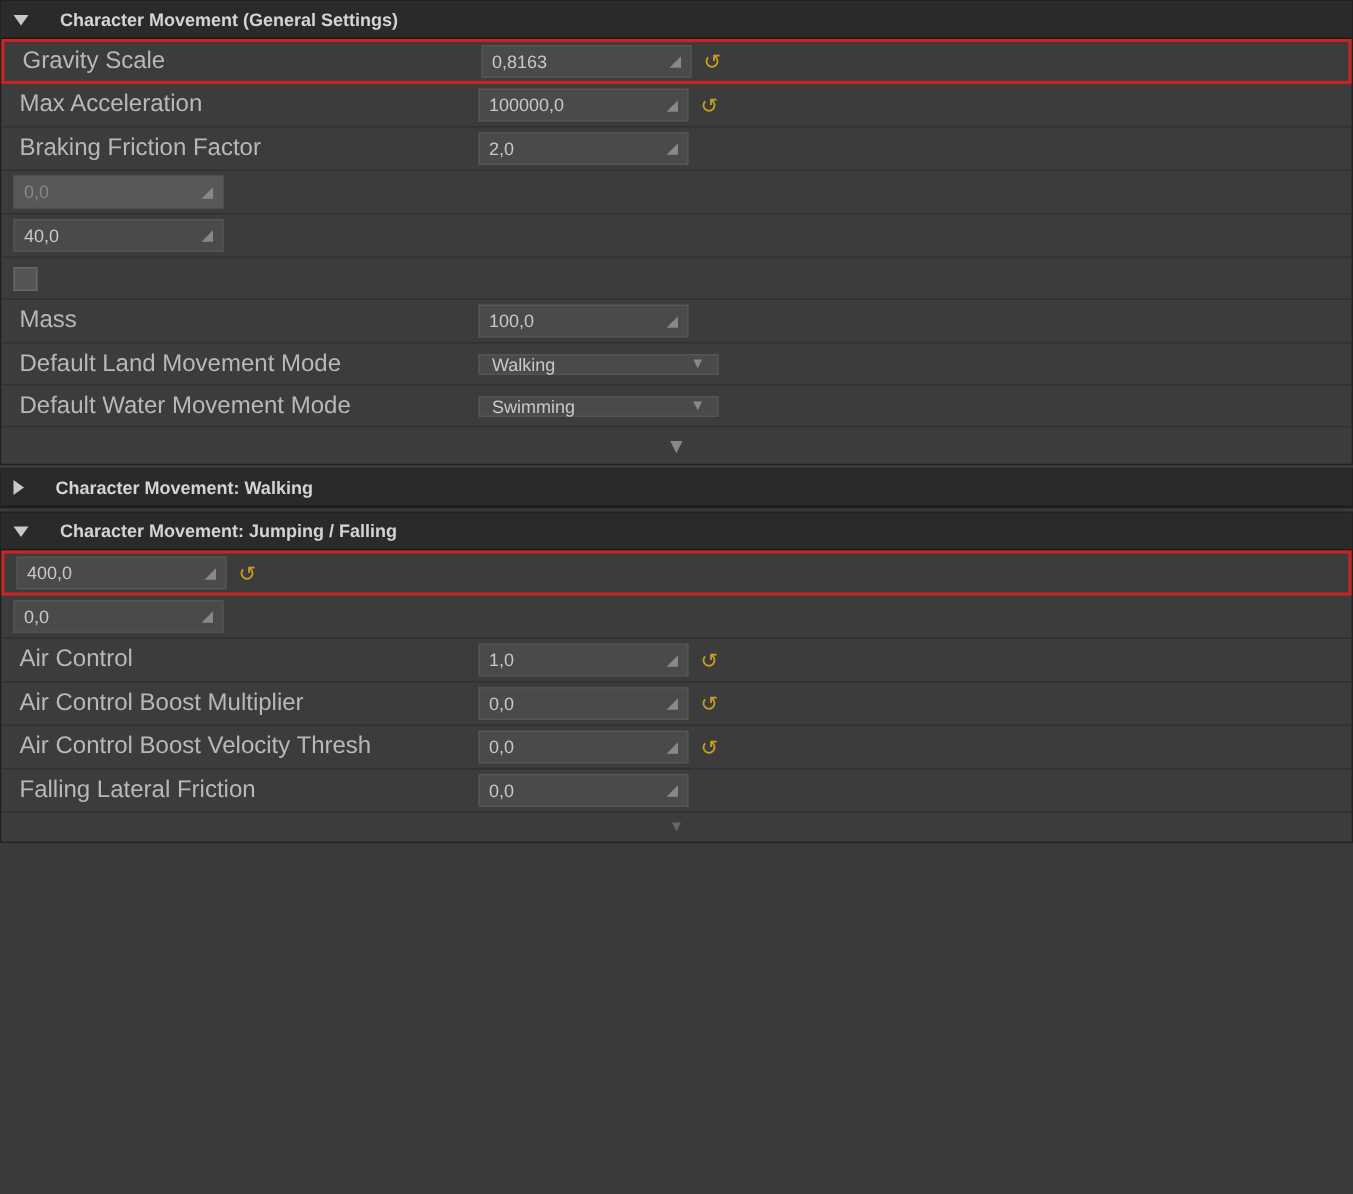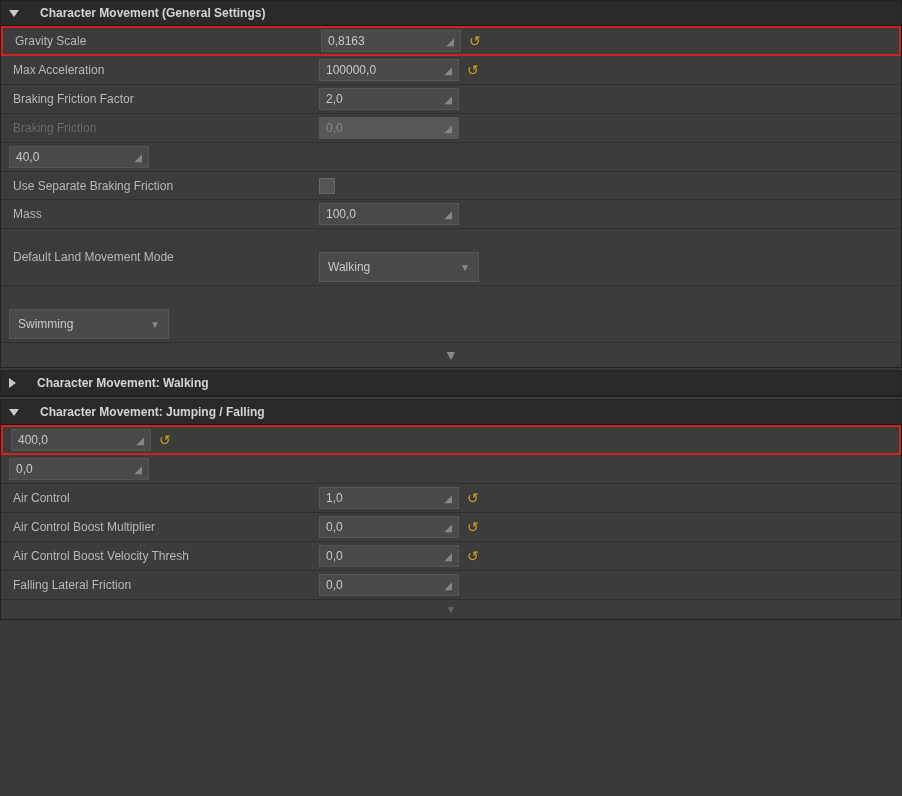--- a/index.html
+++ b/index.html
@@ -54,21 +54,21 @@
     }
 
     .property-row.highlighted {
       border: 2px solid #e03030;
       background: #3c3c3c;
     }
 
     .prop-label {
       flex: 0 0 310px;
       color: #b8b8b8;
-      font-size: 12px;
+      font-size: 16px;
       padding-left: 4px;
     }
 
     .prop-label.disabled {
       color: #686868;
     }
 
     .prop-value {
       flex: 1;
       display: flex;
@@ -120,26 +120,25 @@
       display: inline-block;
     }
 
     .dropdown-btn {
       background: #4a4a4a;
       border: 1px solid #555;
       color: #c8c8c8;
       font-size: 12px;
       padding: 2px 8px;
       width: 160px;
-      height: 30px;
+      height: 14px;
       display: flex;
       align-items: center;
       justify-content: space-between;
       cursor: pointer;
-      margin-top: 20px;
     }
 
     .dropdown-arrow {
       font-size: 10px;
       color: #888;
     }
 
     .section-divider {
       display: flex;
       justify-content: center;
@@ -187,40 +186,38 @@
     <span class="prop-label">Braking Friction Factor</span>
     <div class="prop-value">
       <div class="value-input">
         <span class="value-input-text">2,0</span>
         <span class="value-arrow">◢</span>
       </div>
     </div>
   </div>
 
   <div class="property-row">
-    <span class="prop-label disabled">Braking Friction</span>
     <div class="prop-value">
       <div class="value-input disabled">
         <span class="value-input-text">0,0</span>
         <span class="value-arrow">◢</span>
       </div>
     </div>
   </div>
 
   <div class="property-row">
     <div class="prop-value">
       <div class="value-input">
         <span class="value-input-text">40,0</span>
         <span class="value-arrow">◢</span>
       </div>
     </div>
   </div>
 
   <div class="property-row">
-    <span class="prop-label">Use Separate Braking Friction</span>
     <div class="prop-value">
       <div class="checkbox-box"></div>
     </div>
   </div>
 
   <div class="property-row">
     <span class="prop-label">Mass</span>
     <div class="prop-value">
       <div class="value-input">
         <span class="value-input-text">100,0</span>
@@ -233,20 +230,21 @@
     <span class="prop-label">Default Land Movement Mode</span>
     <div class="prop-value">
       <div class="dropdown-btn">
         <span>Walking</span>
         <span class="dropdown-arrow">▼</span>
       </div>
     </div>
   </div>
 
   <div class="property-row">
+    <span class="prop-label">Default Water Movement Mode</span>
     <div class="prop-value">
       <div class="dropdown-btn">
         <span>Swimming</span>
         <span class="dropdown-arrow">▼</span>
       </div>
     </div>
   </div>
 
   <div class="section-divider">
     <span class="divider-arrow">▼</span>

